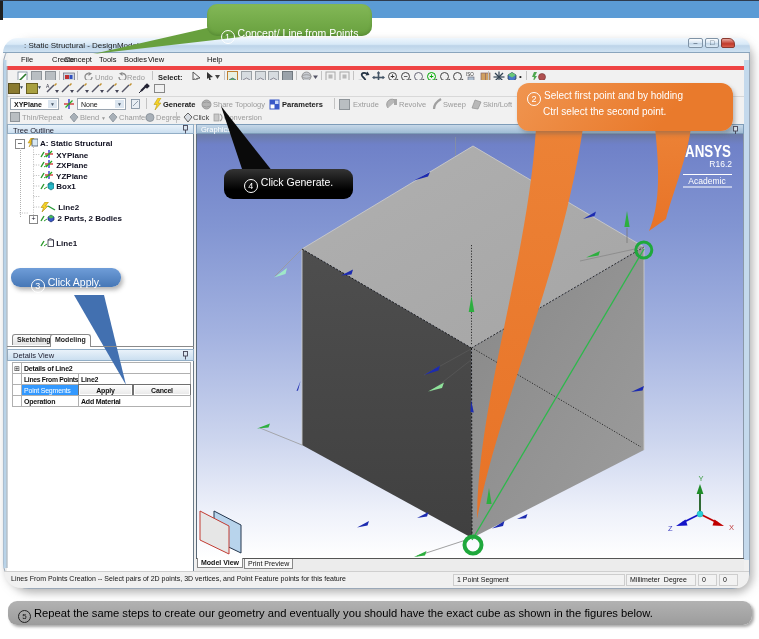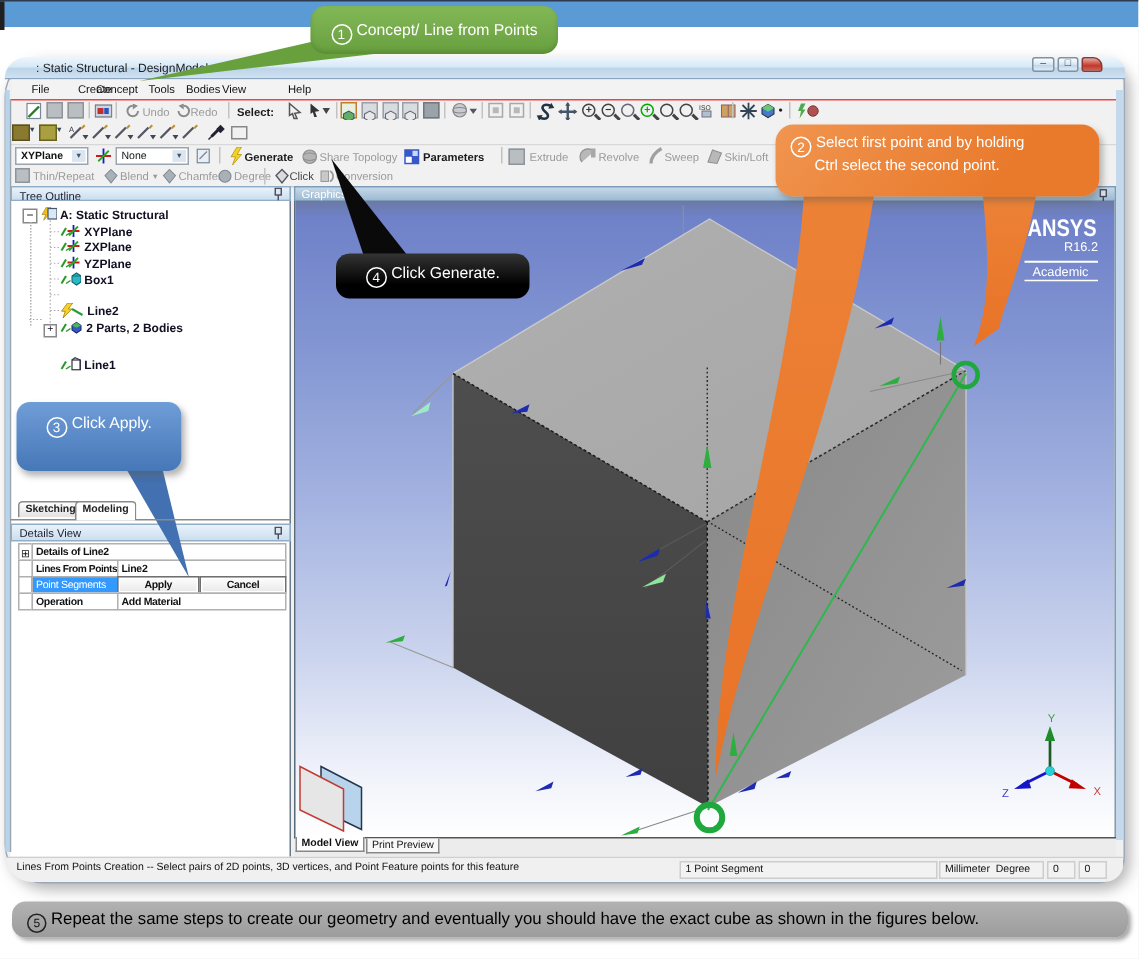--- a/index.html
+++ b/index.html
@@ -12,21 +12,21 @@
 #winbg{left:3px;top:38px;width:747px;height:551px;background:#f0f0f0;border:1px solid #9aa8b8;border-radius:26px 17px 18px 26px;box-shadow:3px 4px 9px rgba(110,110,110,.5);box-sizing:border-box;}
 #titlebar{left:3px;top:38px;width:747px;height:15px;border-radius:26px 17px 0 0;background:linear-gradient(#eef6fd 0%,#d8e9f7 45%,#bdd4e9 55%,#cfe2f2 100%);border-bottom:1px solid #8aa5bd;box-sizing:border-box;}
 #titletxt{left:24px;top:40.5px;font-size:8px;color:#222;}
 .winbtn{top:38px;height:10px;background:linear-gradient(#fdfeff,#d7e5f2 50%,#c0d4e6 51%,#dcebf7);border:1px solid #7f93a6;border-radius:2px;box-sizing:border-box;font-size:7px;line-height:8px;text-align:center;color:#345;}
 #btnclose{background:linear-gradient(#e8a8a0,#c0392b 60%,#d9604f);border-color:#8a3a30;}
 
 #menubar{left:8px;top:53px;width:740px;height:13px;background:#f3f3f3;}
 #menubar span{position:absolute;top:2px;font-size:7.5px;color:#111;}
 
 .trow{left:7px;background:#f1f1f1;}
-#row1{top:66px;width:741px;height:14px;border-top:1px solid #ef4444;}
+#row1{top:66px;width:741px;height:14px;border-top:4px solid #ef4444;}
 #row2{top:80px;width:741px;height:16px;border-bottom:1px solid #d8d8d8;}
 #row3{top:97px;width:741px;height:14px;}
 #row4{top:111px;width:741px;height:13px;border-bottom:1px solid #c8c8c8;}
 .sep{position:absolute;top:1px;width:1px;height:11px;background:#c3c3c3;}
 .gtxt{position:absolute;font-size:7.5px;color:#9a9a9a;}
 .btxt{position:absolute;font-size:7.5px;color:#1a1a1a;}
 .ibox{position:absolute;width:11px;height:11px;box-sizing:border-box;}
 .gsq{background:#b9bec2;border:1px solid #8e9499;}
 .osq{background:#d7dce0;border:1px solid #9aa0a5;}
 .combo{position:absolute;height:12px;background:#fff;border:1px solid #9aa5b0;box-sizing:border-box;font-size:7px;color:#111;padding:1.5px 0 0 3px;}
@@ -46,23 +46,23 @@
 
 #gfxhead{left:196px;top:124px;width:548px;height:10px;background:linear-gradient(#c6d8e8,#9fbcd4);border:1px solid #7e9cb8;box-sizing:border-box;font-size:7.5px;color:#fff;padding:0 0 0 4px;}
 #gfx{left:196px;top:134px;width:548px;height:424px;background:linear-gradient(180deg,#6b7aa6 0%,#6f81c8 2.5%,#8295d2 22%,#a3b2e0 47%,#ccd5ee 72%,#eef1fa 89%,#ffffff 100%);border-left:1px solid #5a6a78;border-right:1px solid #8a98a8;box-sizing:border-box;}
 
 #btabs{left:196px;top:558px;width:548px;height:13px;background:#ececec;border-top:1px solid #555;box-sizing:border-box;}
 .btab{position:absolute;font-size:7px;color:#111;background:#f8f8f8;border:1px solid #888;border-top:none;padding:1px 3px;}
 #statusbar{left:4px;top:571px;width:745px;height:17px;background:#f0f0f0;border-top:1px solid #cfcfcf;box-sizing:border-box;border-radius:0 0 16px 22px;}
 .scell{position:absolute;top:574px;height:12px;font-size:7px;color:#111;background:#f2f2f2;border:1px solid #cdcdcd;box-sizing:border-box;padding:1px 0 0 3px;}
 
 .callout{position:absolute;color:#fff;box-sizing:border-box;}
-#c1{left:207px;top:4px;width:165px;height:32px;border-radius:10px;background:linear-gradient(#83b857,#68a03e);font-size:10.5px;text-align:center;padding-top:10px;box-shadow:inset 0 -2px 3px rgba(70,120,45,.45);}
+#c1{left:207px;top:4px;width:165px;height:32px;border-radius:10px;background:linear-gradient(#83b857,#68a03e);font-size:10.5px;text-align:center;padding-top:23px;box-shadow:inset 0 -2px 3px rgba(70,120,45,.45);}
 #c2{left:517px;top:83px;width:216px;height:48px;border-radius:12px;background:linear-gradient(130deg,#f09550,#e97a2c 70%);font-size:10px;padding:7px 0 0 10px;box-shadow:2px 3px 4px rgba(90,90,90,.4);}
-#c3{left:11px;top:268px;width:110px;height:46px;border-radius:9px;background:linear-gradient(#6f9dd8,#4677b6);font-size:10.5px;text-align:center;padding-top:8px;box-shadow:2px 3px 4px rgba(90,90,90,.45);}
+#c3{left:11px;top:268px;width:110px;height:19px;border-radius:9px;background:linear-gradient(#6f9dd8,#4677b6);font-size:10.5px;text-align:center;padding-top:8px;box-shadow:2px 3px 4px rgba(90,90,90,.45);}
 #c4{left:224px;top:169px;width:129px;height:30px;border-radius:9px;background:linear-gradient(#343434,#000 70%);font-size:10.5px;text-align:center;padding-top:7px;}
 .cn{display:inline-block;width:12px;height:12px;border:1px solid #fff;border-radius:50%;text-align:center;line-height:12px;font-size:9px;margin-right:3px;vertical-align:-2.5px;}
 
 #graybar{left:8px;top:601px;width:744px;height:24px;border-radius:9px;background:linear-gradient(#b2b2b2,#9c9c9c);box-shadow:2px 2px 3px rgba(60,60,60,.45);font-size:11.2px;color:#000;line-height:24px;padding-left:10px;box-sizing:border-box;white-space:nowrap;}
 .cnb{display:inline-block;width:11px;height:11px;border:1px solid #222;border-radius:50%;text-align:center;line-height:11px;font-size:8px;margin-right:3px;vertical-align:-2px;color:#111;}
 svg.overlay{position:absolute;left:0;top:0;pointer-events:none;}
 .mag{position:absolute;top:2px;width:7px;height:7px;border:1.5px solid #444;border-radius:50%;box-sizing:content-box;}
 .mag span{position:absolute;left:0;top:-1.5px;width:7px;text-align:center;font-size:7px;font-weight:bold;color:#333;line-height:9px;}
 .mag::after{content:"";position:absolute;left:6.5px;top:7px;width:4.5px;height:1.8px;background:#444;transform:rotate(45deg);}
 </style>
@@ -77,21 +77,21 @@
 <div class="abs winbtn" style="left:688px;width:15px;">–</div>
 <div class="abs winbtn" style="left:705px;width:14px;">□</div>
 <div class="abs winbtn" id="btnclose" style="left:721px;width:14px;border-radius:2px 6px 2px 2px;"></div>
 <div class="abs" id="menubar">
 <span style="left:13px;">File</span>
     <span style="left:44px;">Create</span>
     <span style="left:56px;">Concept</span>
     <span style="left:91px;">Tools</span>
     <span style="left:116px;">Bodies</span>
     <span style="left:140px;">View</span>
-    <span style="left:154px;padding-left:30px;">Help</span>
+    <span style="left:169px;padding-left:30px;">Help</span>
 </div>
 <div class="abs trow" id="row1">
 <svg class="abs" style="left:10px;top:1px" width="12" height="12">
       <rect x="1" y="1" width="9" height="10" fill="#fff" stroke="#789" stroke-width="0.8"></rect>
       <line x1="2" y1="10" x2="9" y2="3" stroke="#2a7a2a" stroke-width="1.6"></line>
     </svg>
 <div class="ibox gsq" style="left:24px;top:1px;"></div>
 <div class="ibox gsq" style="left:38px;top:1px;"></div>
 <div class="sep" style="left:52px;"></div>
 <svg class="abs" style="left:56px;top:1px" width="12" height="12">

